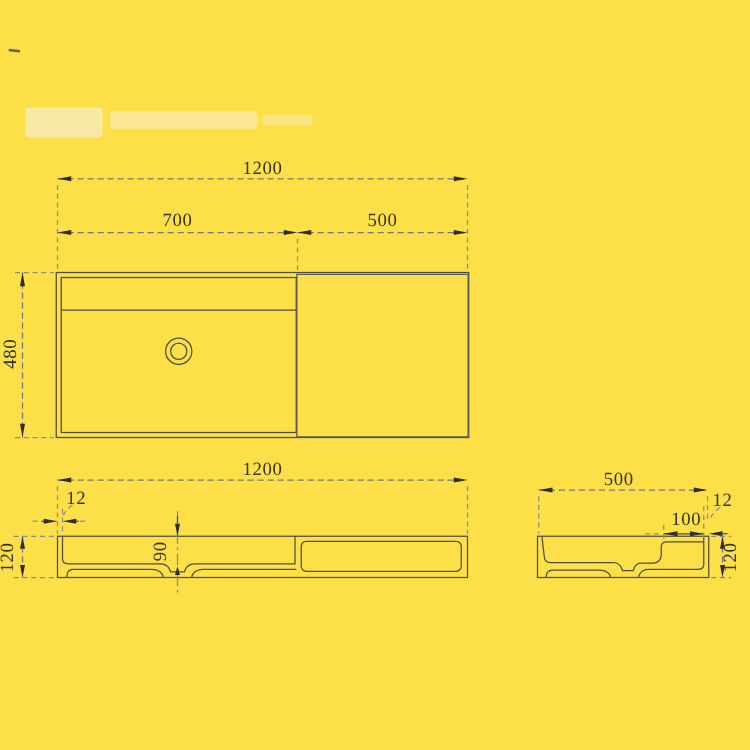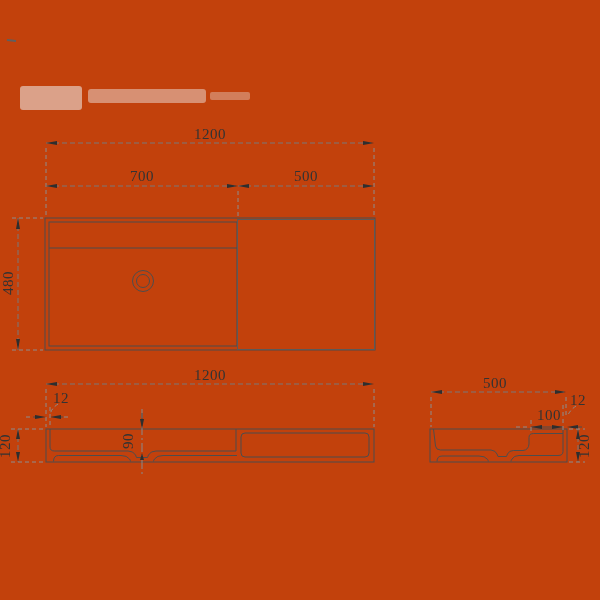--- a/index.html
+++ b/index.html
@@ -1,16 +1,16 @@
 <!DOCTYPE html>
 <html><head>
 <meta charset="utf-8">
 <style>
   html,body{margin:0;padding:0;background:#ffffff;}
-  .stage{position:relative;width:600px;height:600px;background:#c2410c;overflow:hidden;}
+  .stage{position:relative;width:600px;height:600px;background:#fde047;overflow:hidden;}
   svg{display:block;}
   .solid{stroke:#4d4d4d;stroke-width:1;fill:none;}
   .solid2{stroke:#5a5a5a;stroke-width:1;fill:none;}
   .dim{stroke:#787878;stroke-width:1;fill:none;stroke-dasharray:5 3;}
   .ext{stroke:#8d8d8d;stroke-width:1;fill:none;stroke-dasharray:4 3;}
   .cline{stroke:#8a8a8a;stroke-width:1;fill:none;stroke-dasharray:9 3 2 3;}
   .arrow{fill:#2e2e2e;stroke:none;}
   .dimtail{stroke:#4d4d4d;stroke-width:1;fill:none;}
   text{font-family:"Liberation Serif","DejaVu Serif",serif;font-size:15px;fill:#333333;letter-spacing:0.5px;}
   .wm{fill:#f1f1f1;}

